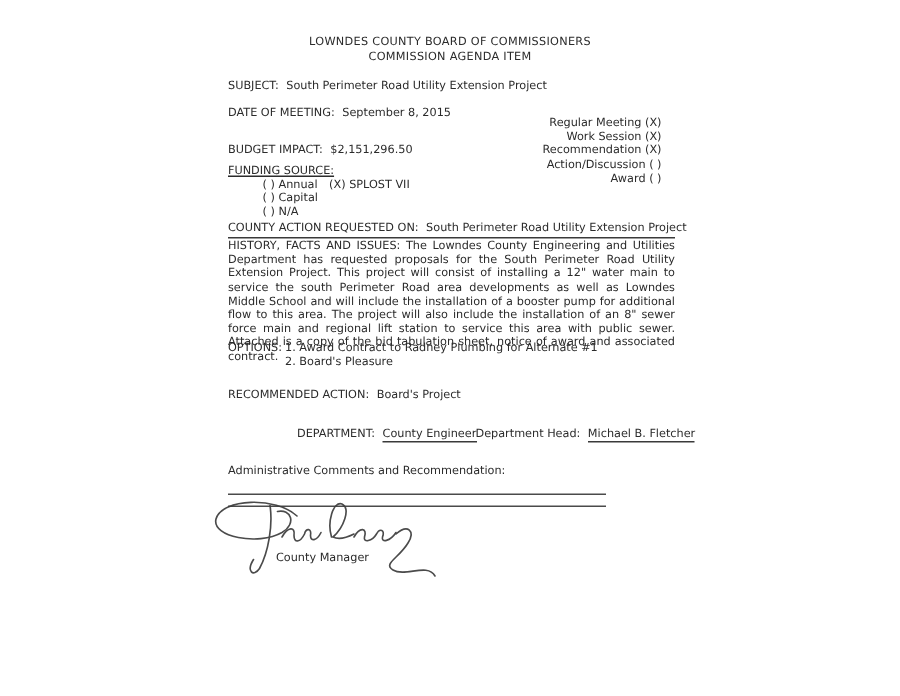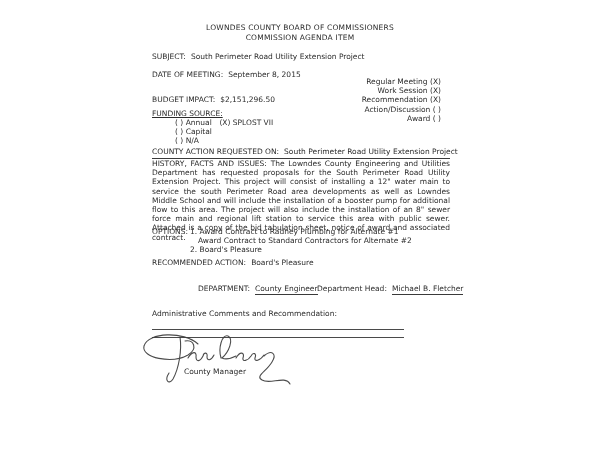--- a/index.html
+++ b/index.html
@@ -94,27 +94,26 @@
 
   <p class="abs history">
     <span>HISTORY, FACTS AND ISSUES:</span>
     <span>The Lowndes County Engineering and Utilities Department has requested proposals for the South Perimeter Road Utility Extension Project. This project will consist of installing a 12" water main to service the south Perimeter Road area developments as well as Lowndes Middle School and will include the installation of a booster pump for additional flow to this area. The project will also include the installation of an 8" sewer force main and regional lift station to service this area with public sewer. Attached is a copy of the bid tabulation sheet, notice of award and associated contract.</span>
   </p>
 
   <div class="abs options">
     <div class="opt-label">OPTIONS:</div>
     <div class="opt-lines">
       <div>1. Award Contract to Radney Plumbing for Alternate #1</div>
-      <div class="opt-cont">Award Contract to Standard Contractors for Alternate #2</div>
       <div>2. Board's Pleasure</div>
     </div>
   </div>
 
   <div class="abs row recommended">
-    <span class="lbl">RECOMMENDED ACTION:</span><span>Board's Pleasure</span>
+    <span class="lbl">RECOMMENDED ACTION:</span><span>Board's Project</span>
   </div>
 
   <div class="abs row dept">
     <span class="lbl">DEPARTMENT:</span><span class="u">County Engineer</span>
   </div>
   <div class="abs row dept-head">
     <span class="lbl">Department Head:</span><span class="u">Michael B. Fletcher</span>
   </div>
 
   <div class="abs row admin-label">Administrative Comments and Recommendation:</div>

